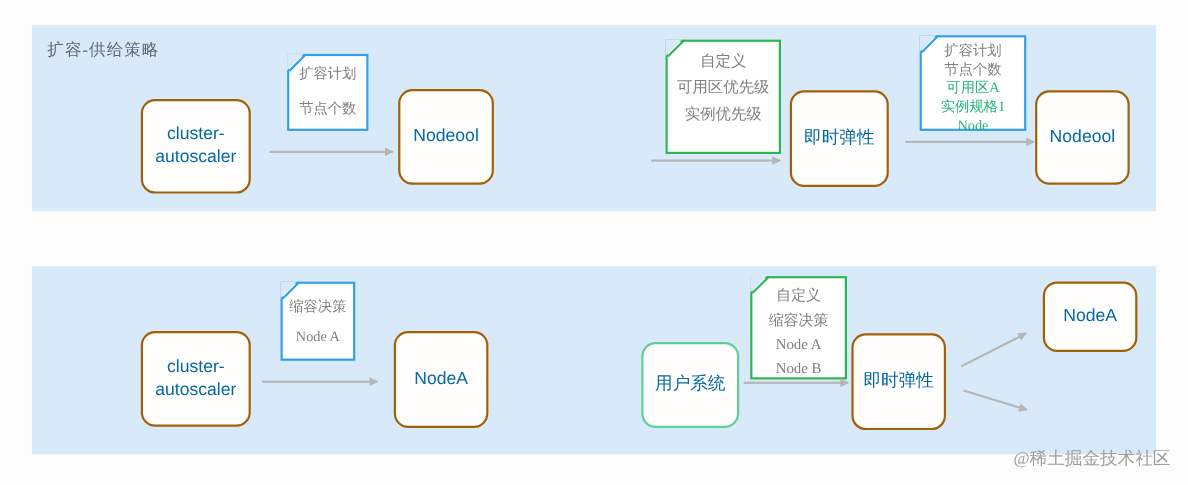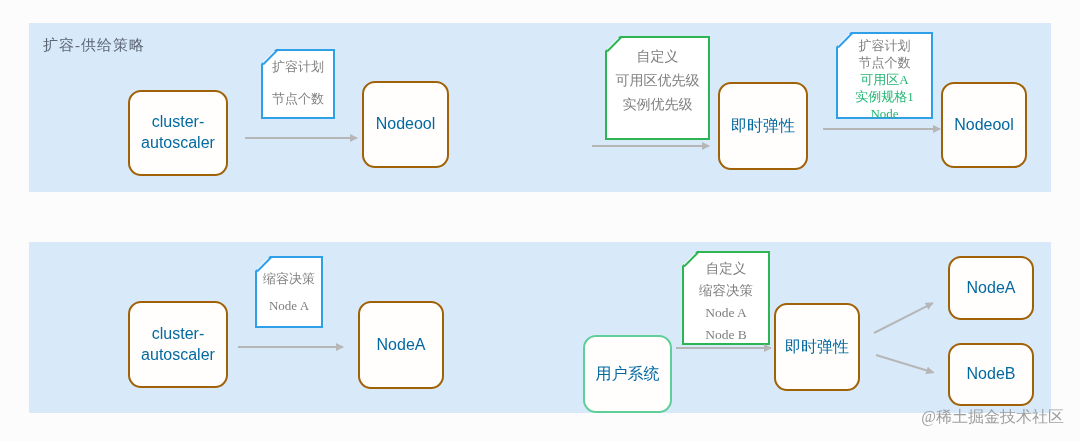--- a/index.html
+++ b/index.html
@@ -16,21 +16,21 @@
     position:absolute; font-family:"Liberation Serif", serif;
     font-size:15px; color:#5d6673; letter-spacing:1px; white-space:nowrap;
   }
   .node {
     position:absolute; background:#fffefd; border:2px solid #a16207;
     border-radius:13px; box-sizing:border-box;
     display:flex; align-items:center; justify-content:center;
     text-align:center; font-size:16px; font-weight:500; color:#0369a1;
     line-height:1.3; padding:4px;
   }
-  .node.green-border { border-color:#5fcf9a;margin-top:24px; }
+  .node.green-border { border-color:#5fcf9a; }
   .note {
     position:absolute; background:#ffffff; border:2px solid #2f9fe8;
     box-sizing:border-box; text-align:center;
     font-family:"Liberation Serif", serif; color:#7f7f7f;
   }
   .note.green-b { border-color:#2db553; }
   
   .note::before {
     content:""; position:absolute; top:-2px; left:-2px;
     border-top:15px solid #d8eafa; border-right:15px solid transparent;
@@ -142,19 +142,16 @@
     <span>即时弹性</span>
   </div>
 
   <div class="arrow" style="left:874px; top:332px; width:66px; transform:rotate(-27deg);"></div>
   <div class="arrow" style="left:876px; top:354px; width:60px; transform:rotate(17deg);"></div>
 
   <div class="node" style="left:948px; top:256px; width:86px; height:64px;">
     <span>NodeA</span>
   </div>
 
-  <div class="node" style="left:948px; top:343px; width:86px; height:63px;">
-    <span>NodeB</span>
-  </div>
 
   <div class="watermark">@稀土掘金技术社区</div>
 
 </div>
 
 </body></html>

